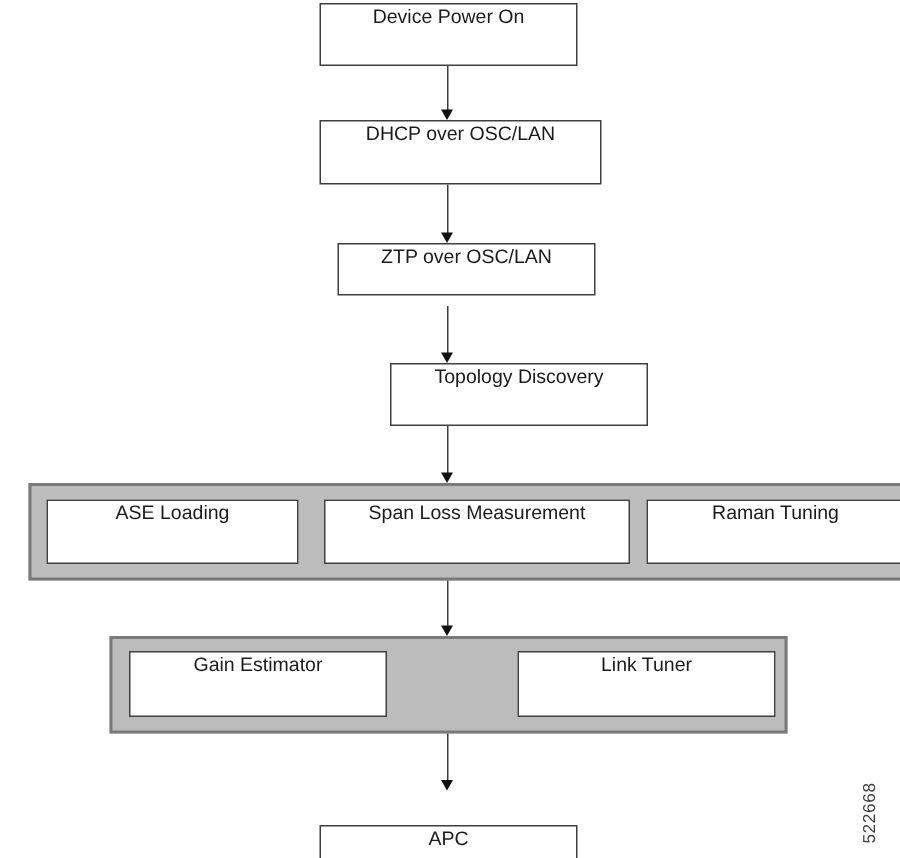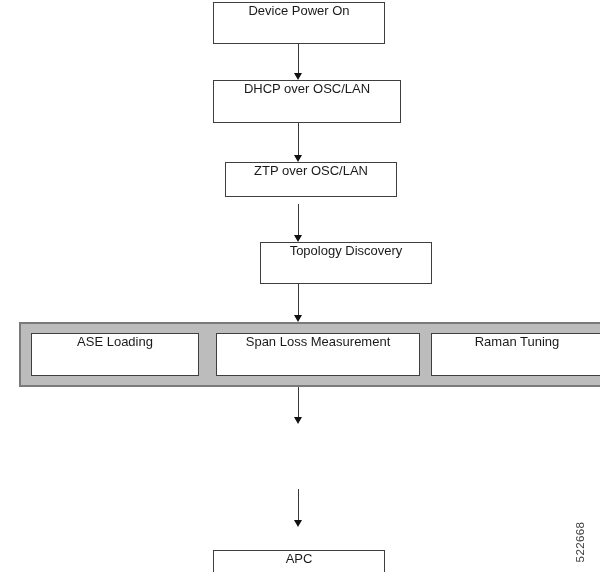--- a/index.html
+++ b/index.html
@@ -153,20 +153,28 @@
     <div class="flow-box" id="box-raman">
       <span>Raman Tuning</span>
     </div>
   </div>
 
   <div class="arrow" id="arrow-5">
     <span class="shaft"></span>
     <span class="head"></span>
   </div>
 
+  <div class="band" id="band-2">
+    <div class="flow-box" id="box-gain">
+      <span>Gain Estimator</span>
+    </div>
+    <div class="flow-box" id="box-link">
+      <span>Link Tuner</span>
+    </div>
+  </div>
 
   <div class="arrow" id="arrow-6">
     <span class="shaft"></span>
     <span class="head"></span>
   </div>
 
   <div class="flow-box" id="box-apc">
     <span>APC</span>
   </div>
 

